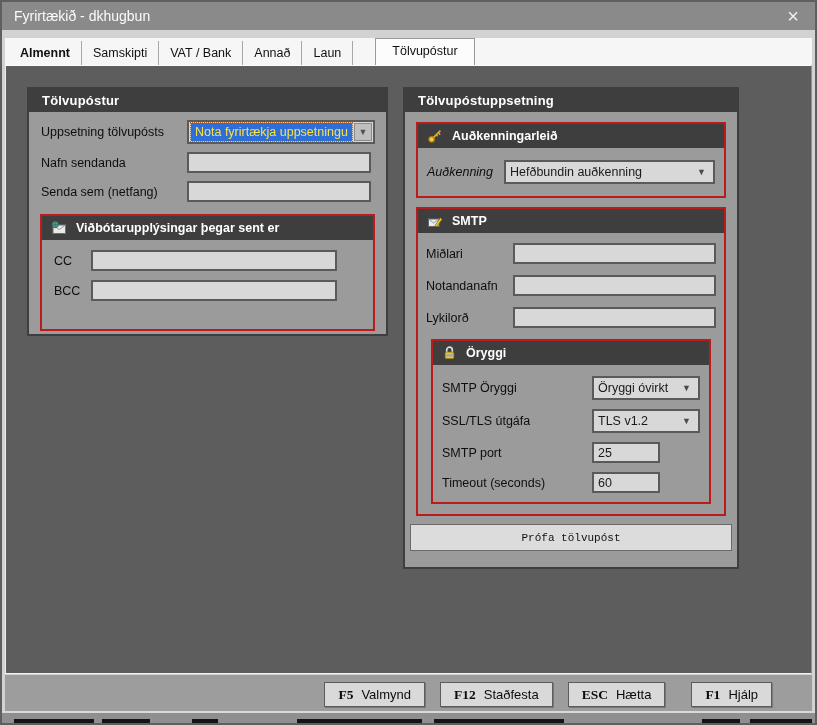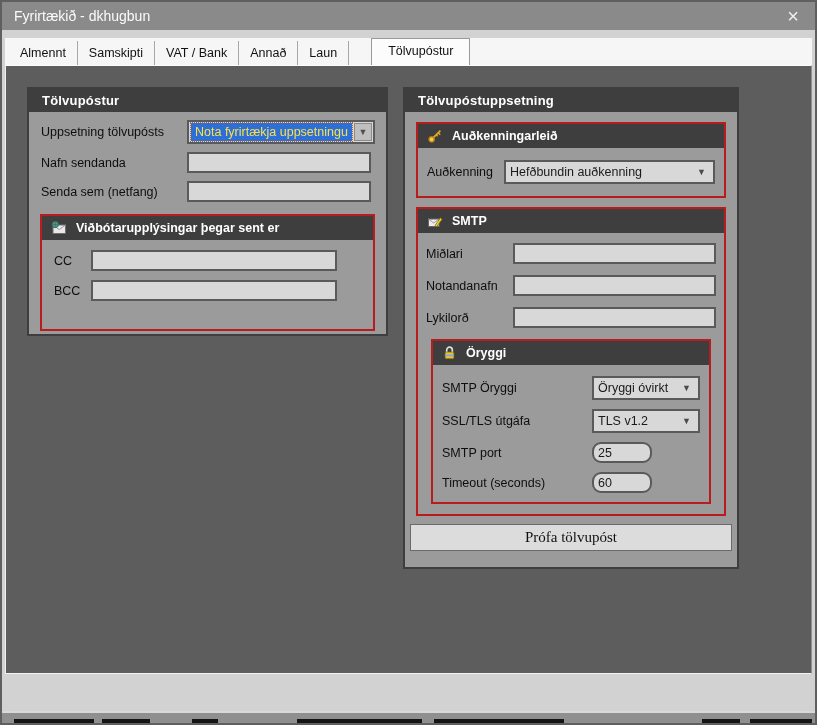--- a/index.html
+++ b/index.html
@@ -23,21 +23,21 @@
 
   
   .tabstrip {
     position: absolute; top: 36px; left: 3px; right: 3px; height: 27px;
     background: #f6f6f6; display: flex; align-items: flex-end;
   }
   .tab {
     height: 24px; line-height: 24px; padding: 0 11px; font-size: 12.5px;
     color: #111; border-right: 1px solid #a8a8a8; white-space: nowrap;
   }
-  .tab:first-child { margin-left: 4px; }
+  .tab:first-child { margin-left: 4px; font-weight: bold; }
   .tab.active {
     height: 27px; line-height: 25px; margin-left: 22px; padding: 0 16px;
     background: #fcfcfc; border: 1px solid #9a9a9a; border-bottom: none;
     position: relative; z-index: 2;
   }
 
   
   .content {
     position: absolute; top: 63px; left: 3px; right: 3px; height: 609px;
     background: #5d5d5d;
@@ -95,39 +95,39 @@
   .extra-body { padding: 10px 12px 12px 12px; }
   .crow { margin-bottom: 9px; }
   .crow:last-child { margin-bottom: 16px; }
   .crow label { width: 37px; }
   .crow .tin { width: 246px; }
 
   
   .right-panel { left: 397px; top: 21px; width: 336px; height: 482px; }
   .auth-group { margin: 10px 11px 0 11px; }
   .auth-body { padding: 12px 9px; }
-  .auth-body label { width: 77px; }
+  .auth-body label { width: 77px; font-style: italic; }
   .auth-body .dd { width: 212px; align-items: center; }
   .smtp-group { margin: 9px 11px 0 11px; }
   .smtp-body { padding: 10px 8px 10px 8px; }
   .srow { margin-bottom: 11px; }
   .srow label { width: 87px; }
   .srow .tin { width: 212px; }
   .sec-group { margin: 2px 5px 0 5px; }
   .sec-body { padding: 11px 9px 9px 9px; }
   .orow { margin-bottom: 9px; gap: 34px; }
   .orow:last-child { margin-bottom: 0; }
   .orow label { width: 116px; }
   .orow .dd { width: 150px; }
-  .orow .tin { width: 60px; border-radius: 9px; }
+  .orow .tin { width: 68px; }
 
   .test-btn {
     display: block; margin: 8px auto 0 auto; width: 322px; height: 27px;
-    background: #dcdcdc; border: 1px solid #6a6a6a; font-family: Liberation Serif, serif;
-    font-size: 15px; color: #111;
+    background: #dcdcdc; border: 1px solid #6a6a6a; font-family: Liberation Mono, monospace;
+    font-size: 11px; color: #111;
   }
 
   
   .footer {
     position: absolute; left: 3px; right: 3px; top: 673px; height: 39px;
     background: #9d9d9d; display: flex; align-items: center;
     justify-content: flex-end; padding-right: 40px;
   }
   .fbtn {
     height: 25px; padding: 0 13px; margin-left: 15px; background: #d9d9d9;
@@ -292,20 +292,38 @@
               </div>
             </div>
           </div>
         </div>
       </div>
 
       <button class="test-btn">Prófa tölvupóst</button>
     </div>
   </div>
 
+  <div class="footer">
+    <button class="fbtn">
+      <span class="fkey">F5</span>
+      <span>Valmynd</span>
+    </button>
+    <button class="fbtn">
+      <span class="fkey">F12</span>
+      <span>Staðfesta</span>
+    </button>
+    <button class="fbtn">
+      <span class="fkey">ESC</span>
+      <span>Hætta</span>
+    </button>
+    <button class="fbtn">
+      <span class="fkey">F1</span>
+      <span>Hjálp</span>
+    </button>
+  </div>
 
   <div class="behind">
     <div class="smudge" style="left:12px;width:80px"></div>
     <div class="smudge" style="left:100px;width:48px"></div>
     <div class="smudge" style="left:190px;width:26px"></div>
     <div class="smudge" style="left:295px;width:125px"></div>
     <div class="smudge" style="left:432px;width:130px"></div>
     <div class="smudge" style="left:700px;width:38px"></div>
     <div class="smudge" style="left:748px;width:62px"></div>
   </div>

